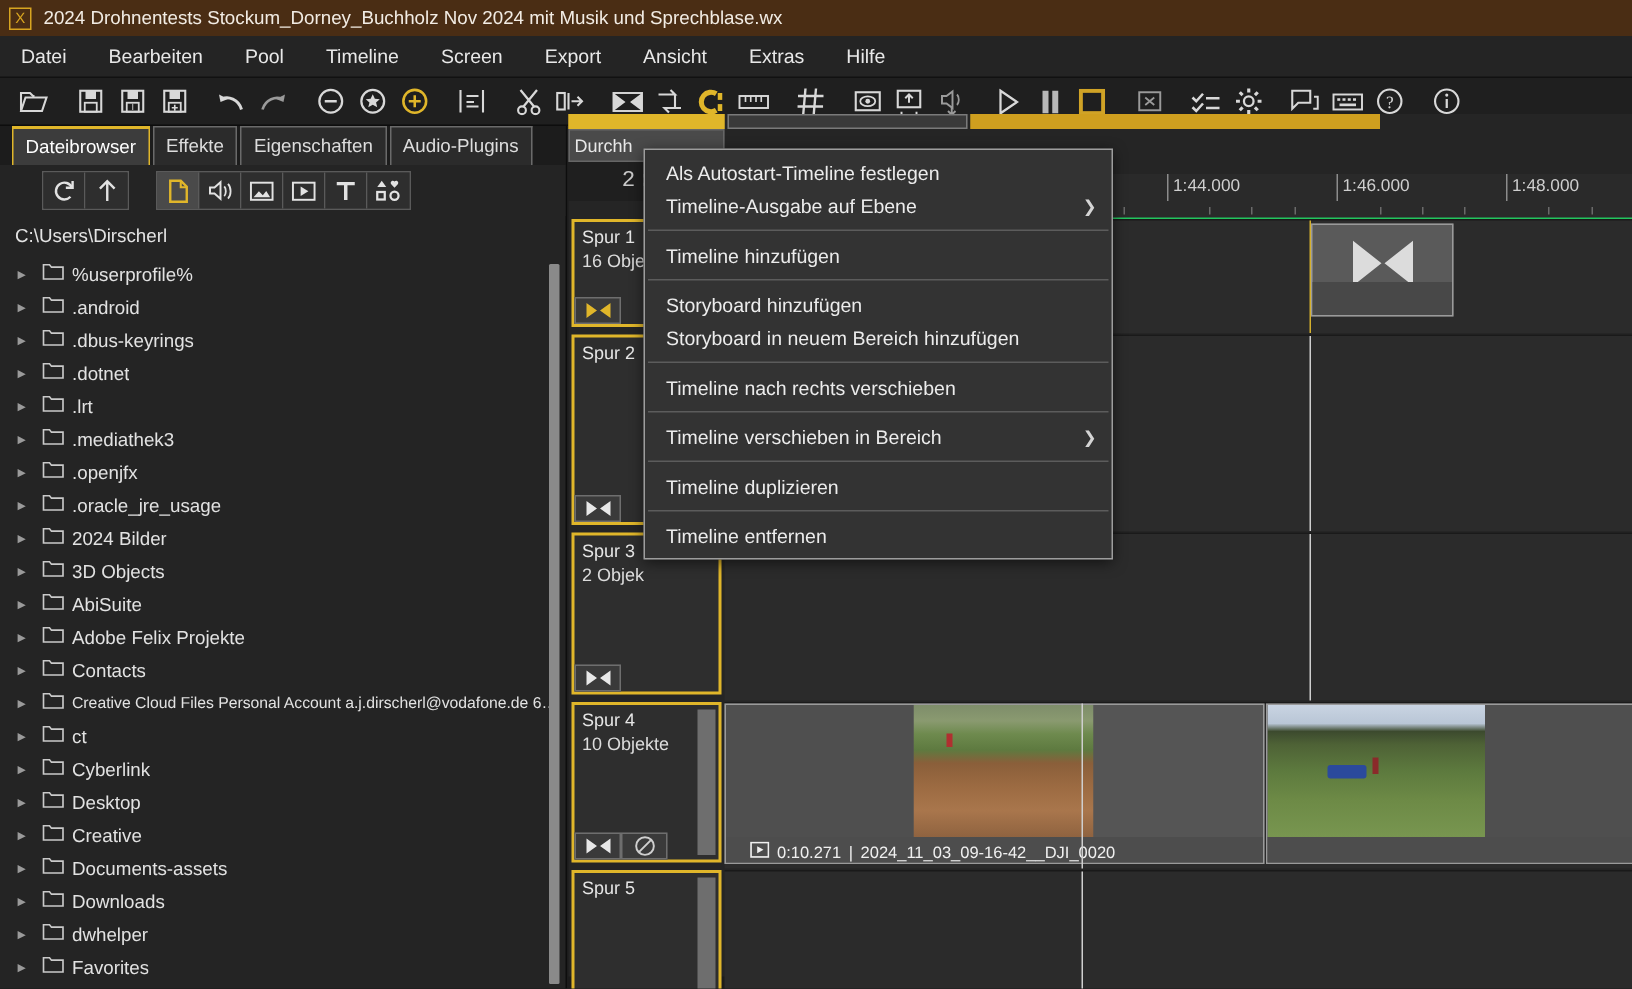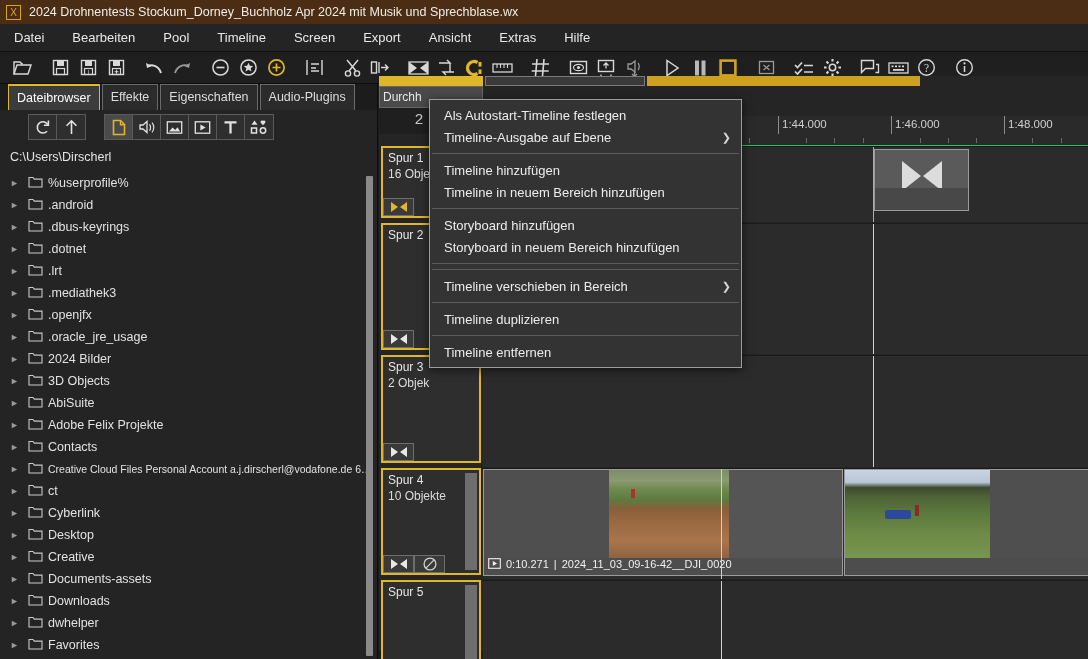--- a/index.html
+++ b/index.html
@@ -131,21 +131,21 @@
   .tbtn { width: 31px; height: 18px; border: 1px solid #6e6e6e; background: #3a3a3a;
           display: flex; align-items: center; justify-content: center; }
   .trk-scroll { position: absolute; right: 2px; top: 3px; bottom: 3px; width: 12px;
                 background: #6e6e6e; }
   .trk-body { position: absolute; left: 104px; right: 0; top: 0; bottom: 0;
               background: #2b2b2b; border-top: 1px solid #1a1a1a; }
 
   .clip { position: absolute; top: 3px; background: #555; border: 1px solid #9a9a9a; }
   .clip-label { position: absolute; left: 0; right: 0; bottom: 0; height: 17px;
                 background: #4d4d4d; color: #f0f0f0; font-size: 11px;
-                display: flex; align-items: flex-start; padding-left: 4px;
+                display: flex; align-items: flex-end; padding-left: 16px;
                 white-space: nowrap; overflow: hidden; gap: 5px; }
   .thumb { position: absolute; left:0; top:0; right:0; bottom:17px; overflow:hidden; }
 
   .playhead { position: absolute; top: 0; bottom: 0; width: 1px; background: #cfcfcf; }
 
   
   .g1 { width:100%; height:100%;
         background:
           linear-gradient(180deg,#7e8d6a 0%,#8a9a70 12%, #6e8a4e 22%, #5e7a40 34%,
             #8a5f3a 44%, #9c6b42 62%, #a9764c 80%, #8f6340 100%); }
@@ -176,21 +176,21 @@
   .ctxitem .sub { margin-left: auto; font-size: 11px; color: #d5d5d5; }
   .ctxsep { height: 1px; background: #5c5c5c; margin: 5px 2px; }
 </style>
 </head>
 <body>
 
 <div id="app">
 
   <div class="titlebar">
     <div class="close-box">X</div>
-    <div class="title-text">2024 Drohnentests Stockum_Dorney_Buchholz Apr 2024 mit Musik und Sprechblase.wx</div>
+    <div class="title-text">2024 Drohnentests Stockum_Dorney_Buchholz Nov 2024 mit Musik und Sprechblase.wx</div>
   </div>
 
   <div class="menubar">
     <div>Datei</div>
     <div>Bearbeiten</div>
     <div>Pool</div>
     <div>Timeline</div>
     <div>Screen</div>
     <div>Export</div>
     <div>Ansicht</div>
@@ -821,31 +821,31 @@
       <span>Als Autostart-Timeline festlegen</span>
     </div>
     <div class="ctxitem">
       <span>Timeline-Ausgabe auf Ebene</span>
       <span class="sub">❯</span>
     </div>
     <div class="ctxsep"></div>
     <div class="ctxitem">
       <span>Timeline hinzufügen</span>
     </div>
-    <div class="ctxitem">
-      <span>Timeline in neuem Bereich hinzufügen</span>
-    </div>
     <div class="ctxsep"></div>
     <div class="ctxitem">
       <span>Storyboard hinzufügen</span>
     </div>
     <div class="ctxitem">
       <span>Storyboard in neuem Bereich hinzufügen</span>
     </div>
     <div class="ctxsep"></div>
+    <div class="ctxitem">
+      <span>Timeline nach rechts verschieben</span>
+    </div>
     <div class="ctxsep"></div>
     <div class="ctxitem">
       <span>Timeline verschieben in Bereich</span>
       <span class="sub">❯</span>
     </div>
     <div class="ctxsep"></div>
     <div class="ctxitem">
       <span>Timeline duplizieren</span>
     </div>
     <div class="ctxsep"></div>

